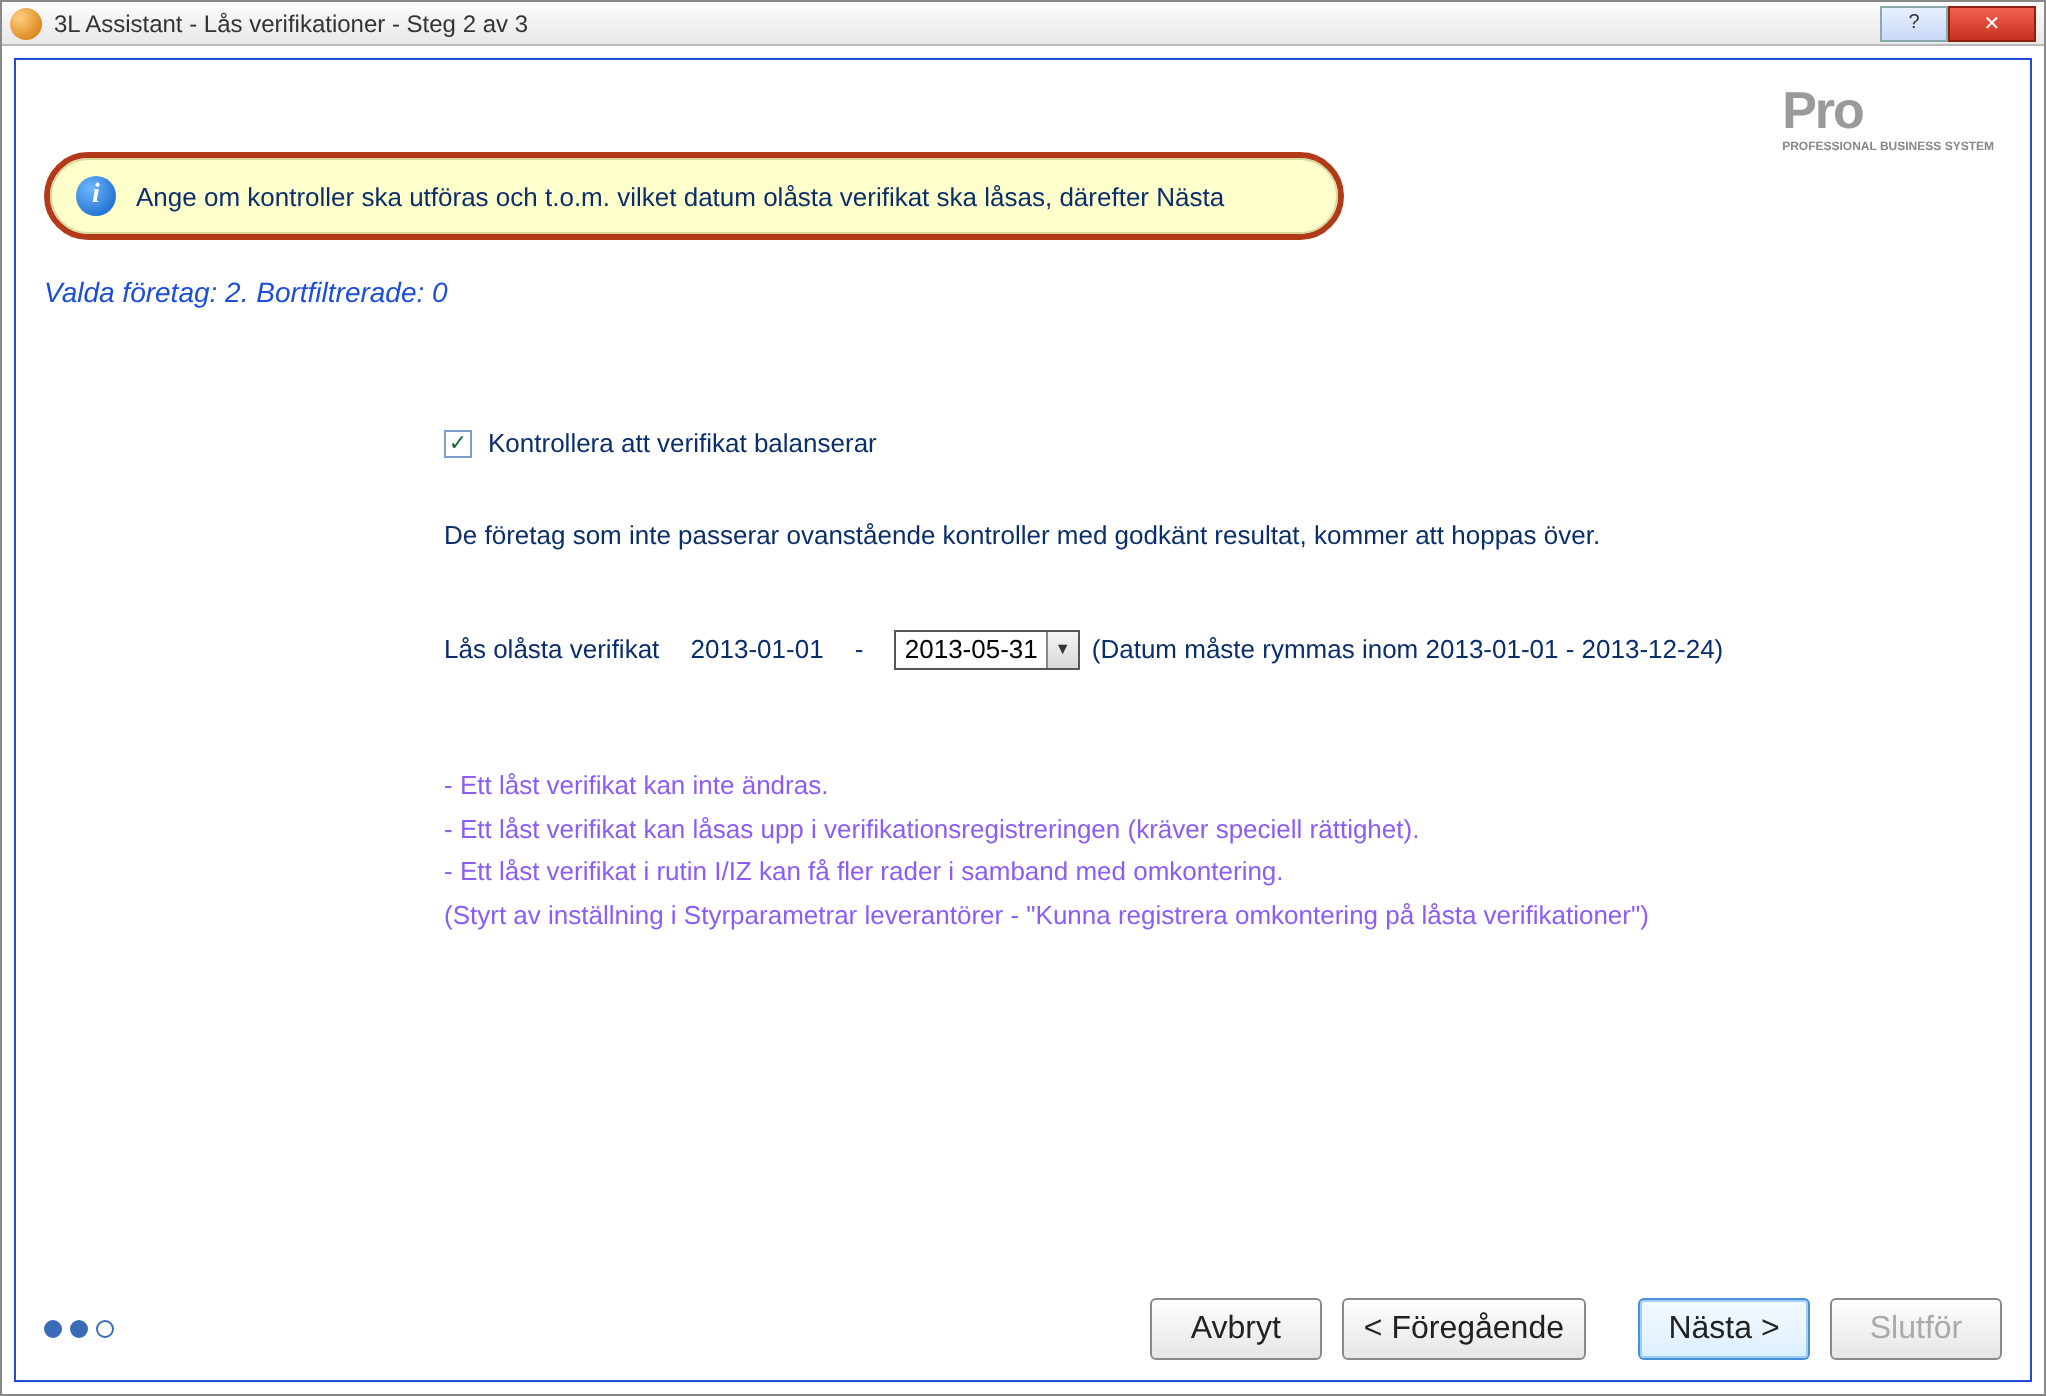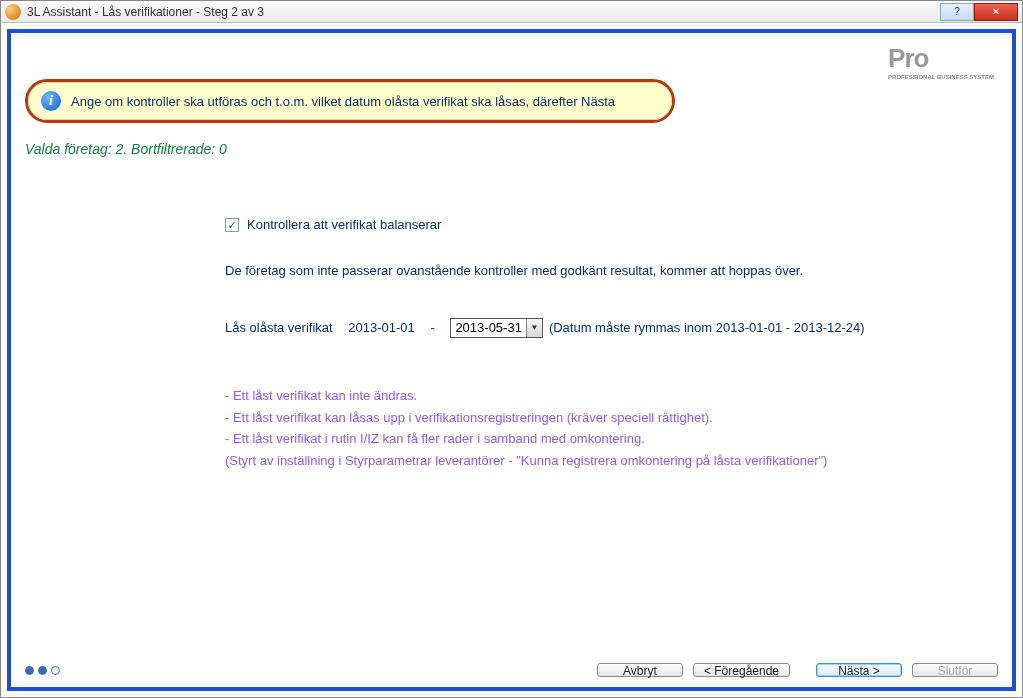--- a/index.html
+++ b/index.html
@@ -50,21 +50,21 @@
     .tbtn.close {
       background: linear-gradient(to bottom, #f06050, #c83020);
       color: #fff;
       border-color: #902010;
       width: 44px;
     }
     .content-area {
       flex: 1;
       background: #fff;
       margin: 6px;
-      border: 4px solid #1d4ed8;
+      border: 1px solid #1d4ed8;
       position: relative;
       padding: 12px 14px 10px 14px;
       display: flex;
       flex-direction: column;
     }
     .logo {
       position: absolute;
       top: 10px; right: 18px;
       font-family: Arial, sans-serif;
       font-size: 26px;
@@ -100,21 +100,21 @@
       font-weight: bold;
       display: flex; align-items: center; justify-content: center;
       font-family: Georgia, serif;
       font-style: italic;
       font-size: 14px;
     }
     .status-line {
       margin-top: 18px;
       font-style: italic;
       font-size: 14px;
-      color: #15803d;
+      color: #1d4ed8;
     }
     .form-block {
       margin-left: 200px;
       margin-top: 58px;
       color: #0a2e6b;
       font-size: 13px;
       line-height: 1.5;
     }
     .chk-row { display: flex; align-items: center; gap: 8px; margin-bottom: 10px; }
     .chk {
@@ -152,25 +152,25 @@
     .step-dots { display: flex; gap: 4px; }
     .dot {
       width: 9px; height: 9px; border-radius: 50%;
       border: 1px solid #3a6bb8;
       background: #fff;
     }
     .dot.filled { background: #3a6bb8; }
     .footer-btns { margin-left: auto; display: flex; gap: 10px; }
     .wbtn {
       min-width: 86px;
-      height: 14px;
+      height: 31px;
       border: 1px solid #8a8a8a;
       border-radius: 3px;
       background: linear-gradient(to bottom, #fefefe, #e6e6e6);
-      font-size: 12px;
+      font-size: 16px;
       color: #222;
       cursor: pointer;
       padding: 0 10px;
     }
     .wbtn.primary {
       border-color: #4a90d9;
       box-shadow: 0 0 0 1px #9fcfff inset;
       background: linear-gradient(to bottom, #f4faff, #dcefff);
       margin-left: 16px;
     }

